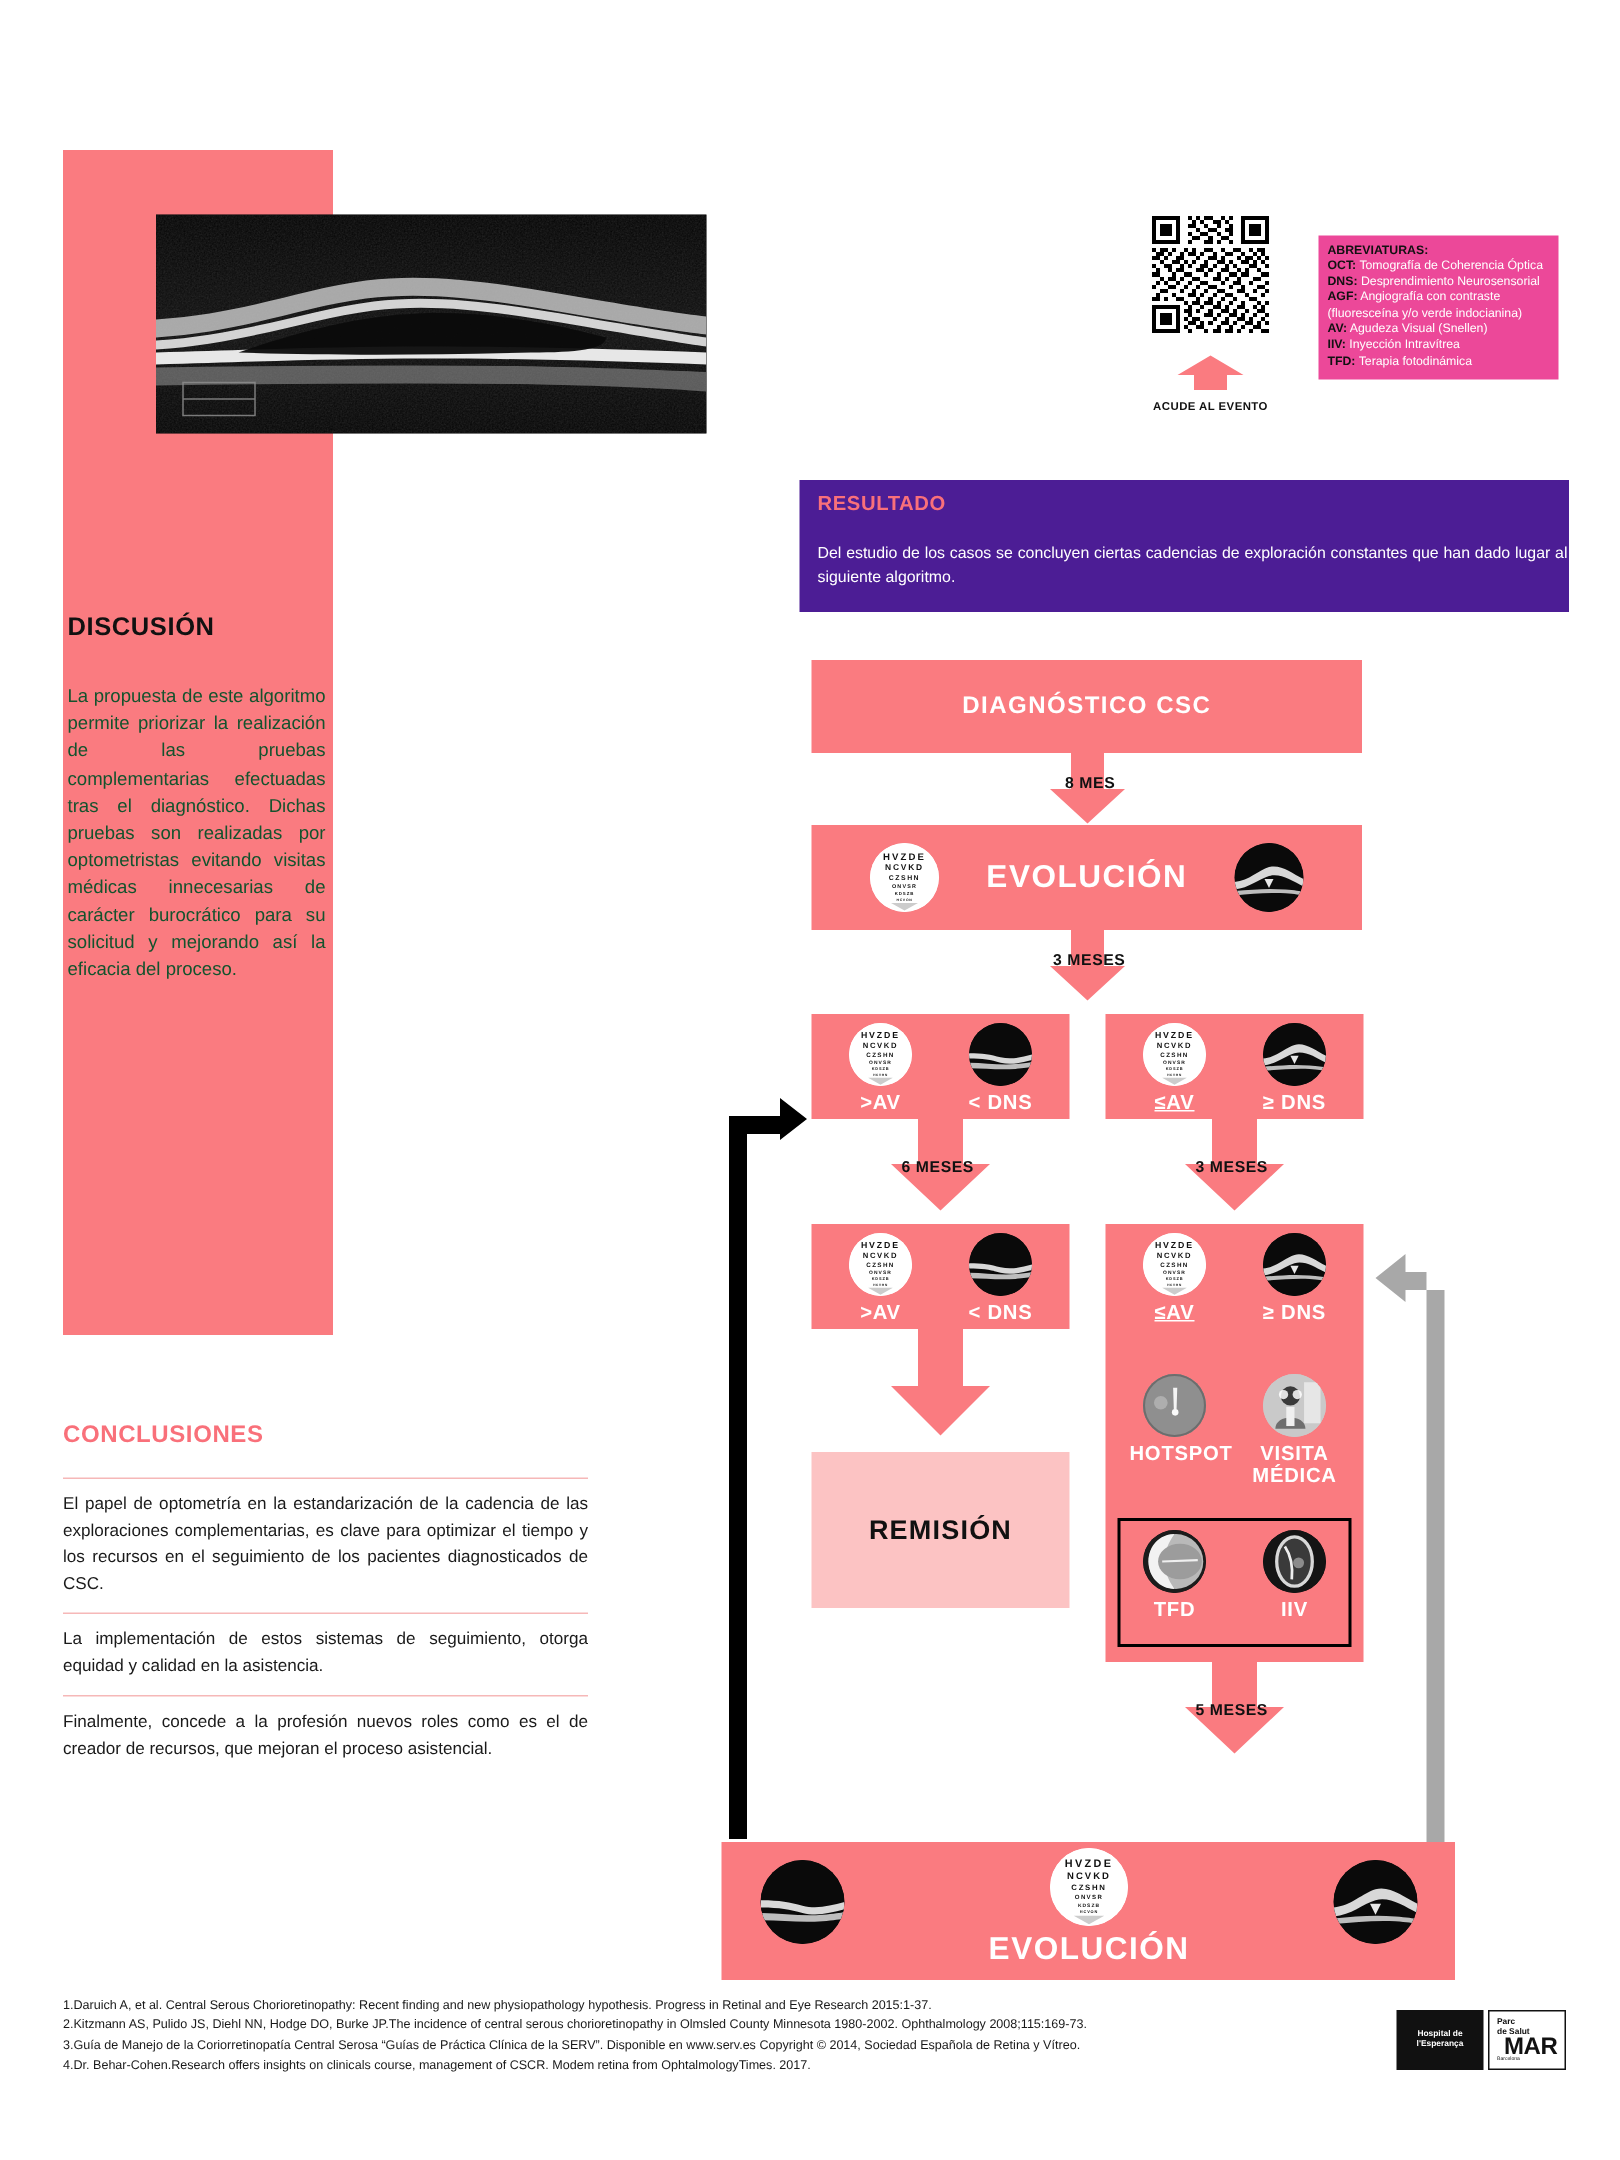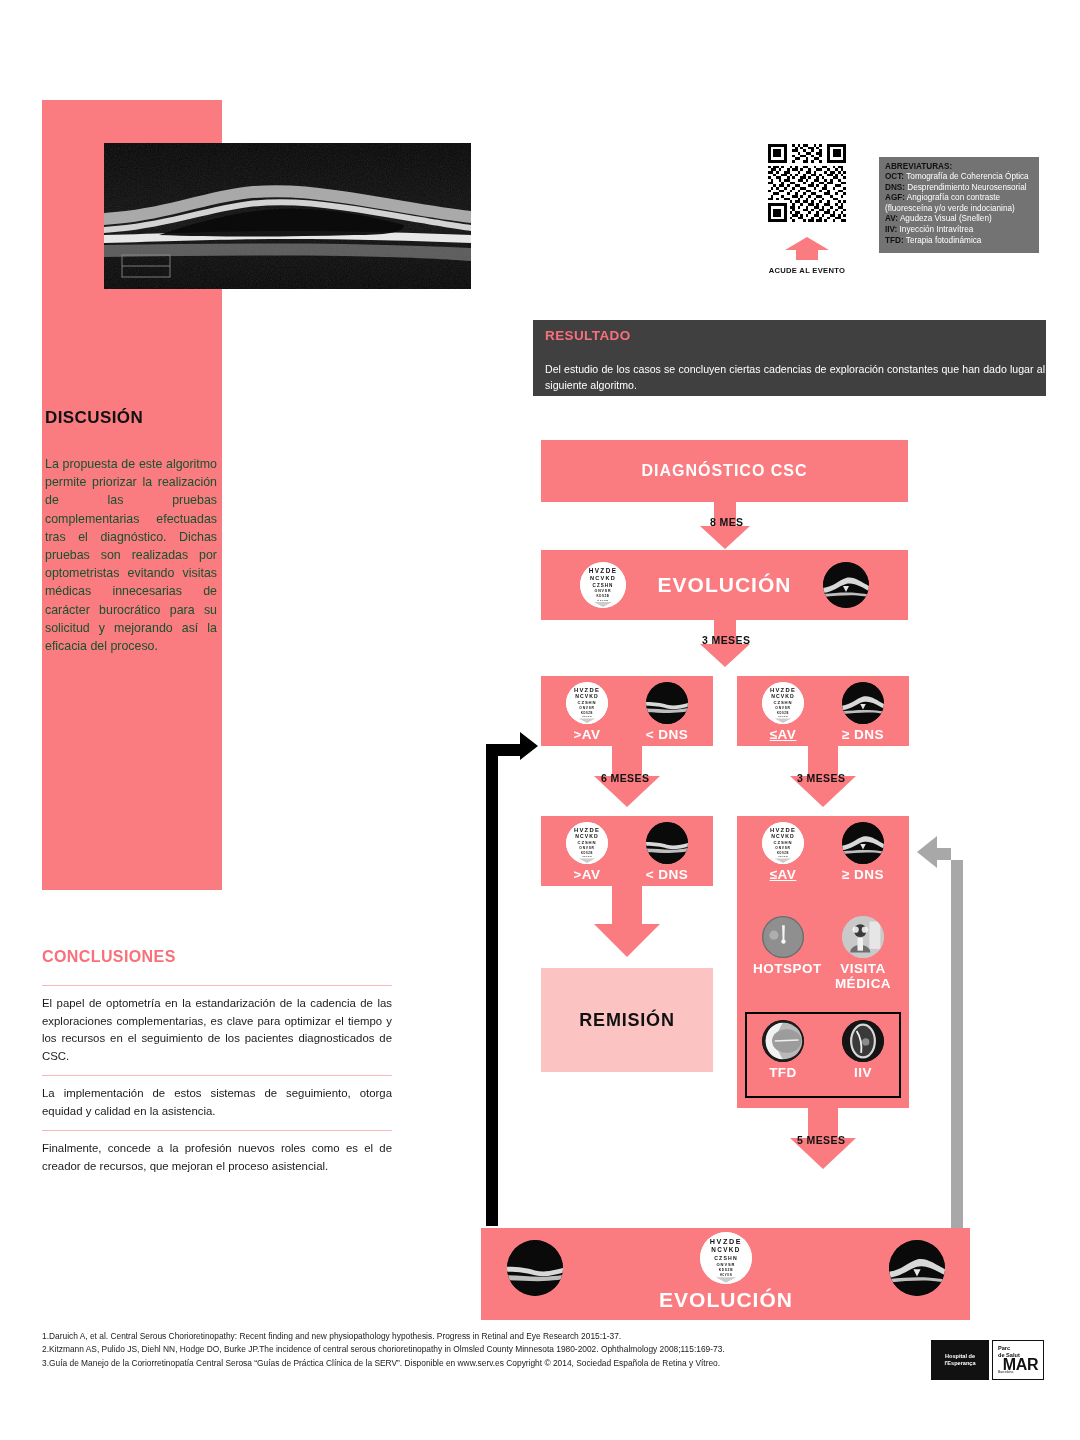--- a/index.html
+++ b/index.html
@@ -27,29 +27,29 @@
   .concl-item:first-child{border-top:1px solid #F6B8B8;}
 
   
   #qr-block{left:752px;top:144px;width:110px;}
   #qr-code{width:78px;height:78px;margin:0 auto;display:block;}
   #qr-arrow{width:60px;height:26px;margin:14px auto 0;display:block;}
   #qr-caption{margin-top:4px;text-align:center;font-size:7.6px;font-weight:bold;
        letter-spacing:.3px;color:#111;}
 
   
-  #abrev-box{left:879px;top:157px;width:160px;background:#737373;padding:5px 6px 7px 6px;
+  #abrev-box{left:879px;top:157px;width:160px;background:#ec4899;padding:5px 6px 7px 6px;
        box-sizing:border-box;}
   #abrev-title{font-size:8.2px;font-weight:bold;color:#111;margin-bottom:1px;}
   .abrev-row{font-size:8.2px;line-height:10.6px;color:#ffffff;}
   .abrev-row b{color:#111;}
   .abrev-cont{font-size:8.2px;line-height:10.6px;color:#ffffff;}
 
   
-  #resultado-box{left:533px;top:320px;width:513px;height:76px;background:#404040;
+  #resultado-box{left:533px;top:320px;width:513px;height:88px;background:#4c1d95;
        padding:8px 12px;box-sizing:border-box;}
   #resultado-title{font-size:13.5px;font-weight:bold;color:#F9707A;letter-spacing:.4px;}
   #resultado-body{margin-top:18px;font-size:10.6px;line-height:16px;color:#ffffff;
        text-align:justify;width:500px;}
 
   
   .flowbox{background:#FA7B80;display:flex;align-items:center;justify-content:center;}
   .flow-label{color:#ffffff;font-weight:bold;letter-spacing:1px;}
 
   #box-diagnostico{left:541px;top:440px;width:367px;height:62px;}
@@ -745,20 +745,21 @@
     <div class="node-cell" style="left:175px;top:60px;width:140px;">
       <span class="flow-label" style="font-size:21px;">EVOLUCIÓN</span>
     </div>
   </div>
 </div>
 
 <div class="abs" id="references">
   <div class="ref-line">1.Daruich A, et al. Central Serous Chorioretinopathy: Recent finding and new physiopathology hypothesis. Progress in Retinal and Eye Research 2015:1-37.</div>
   <div class="ref-line">2.Kitzmann AS, Pulido JS, Diehl NN, Hodge DO, Burke JP.The incidence of central serous chorioretinopathy in Olmsled County Minnesota 1980-2002. Ophthalmology 2008;115:169-73.</div>
   <div class="ref-line">3.Guía de Manejo de la Coriorretinopatía Central Serosa “Guías de Práctica Clínica de la SERV”. Disponible en www.serv.es Copyright © 2014, Sociedad Española de Retina y Vítreo.</div>
+  <div class="ref-line">4.Dr. Behar-Cohen.Research offers insights on clinicals course, management of CSCR. Modem retina from OphtalmologyTimes. 2017.</div>
 </div>
 
 <div class="abs" id="logos">
   <div id="logo-esperanca">
     <span>Hospital de l'Esperança</span>
   </div>
   <div id="logo-mar">
     <span class="l1">Parc</span>
     <span class="l1">de Salut</span>
     <span class="l2">MAR</span>

